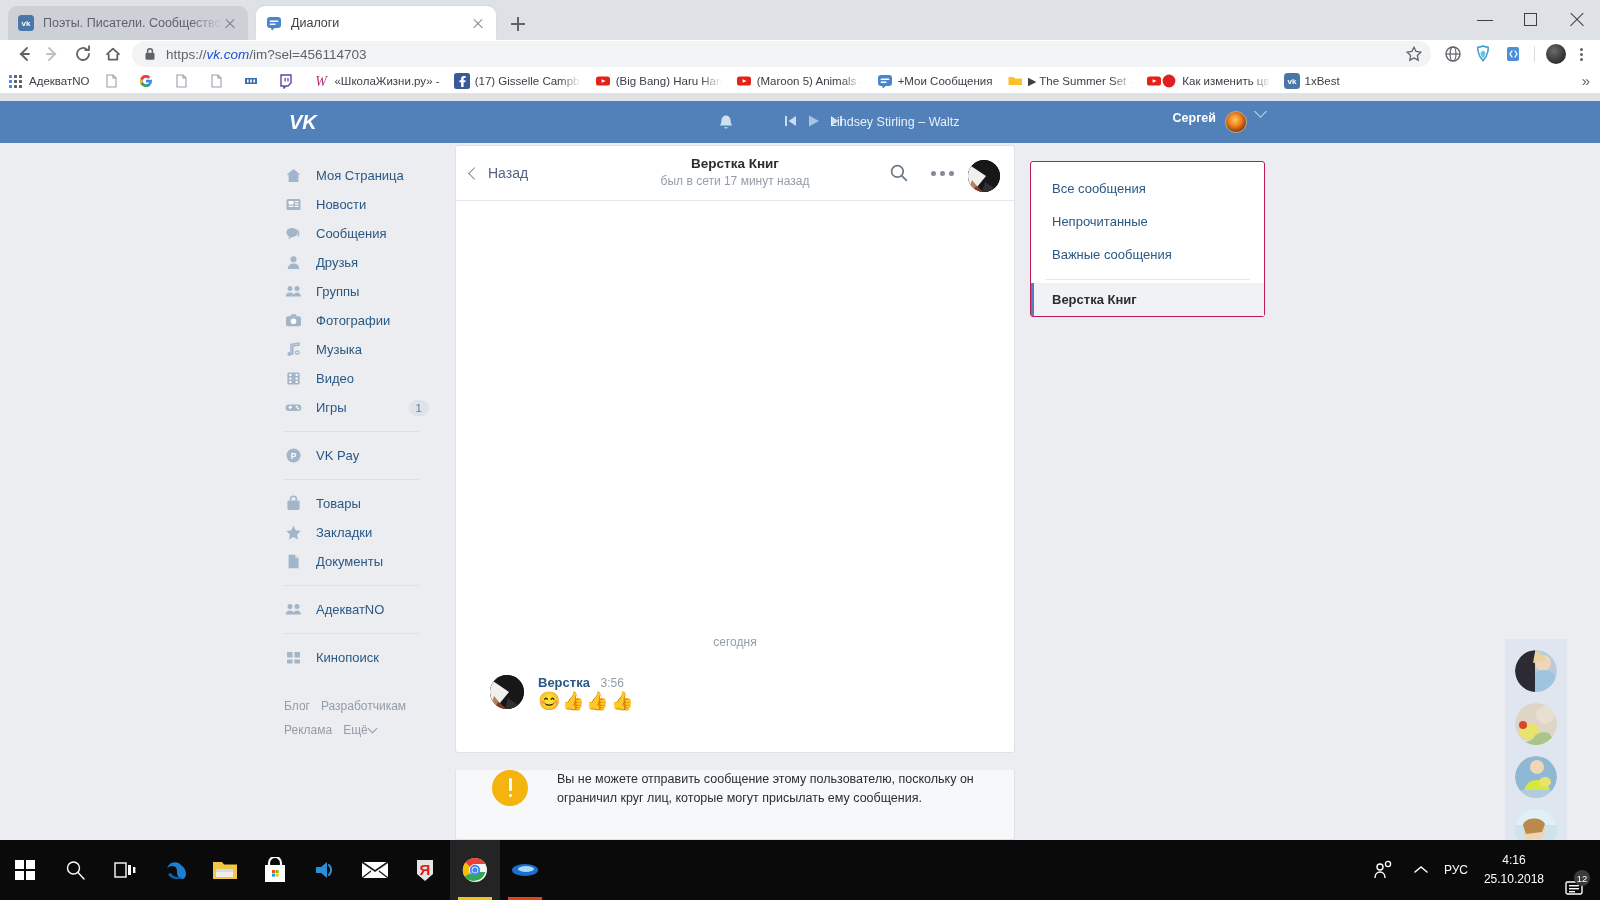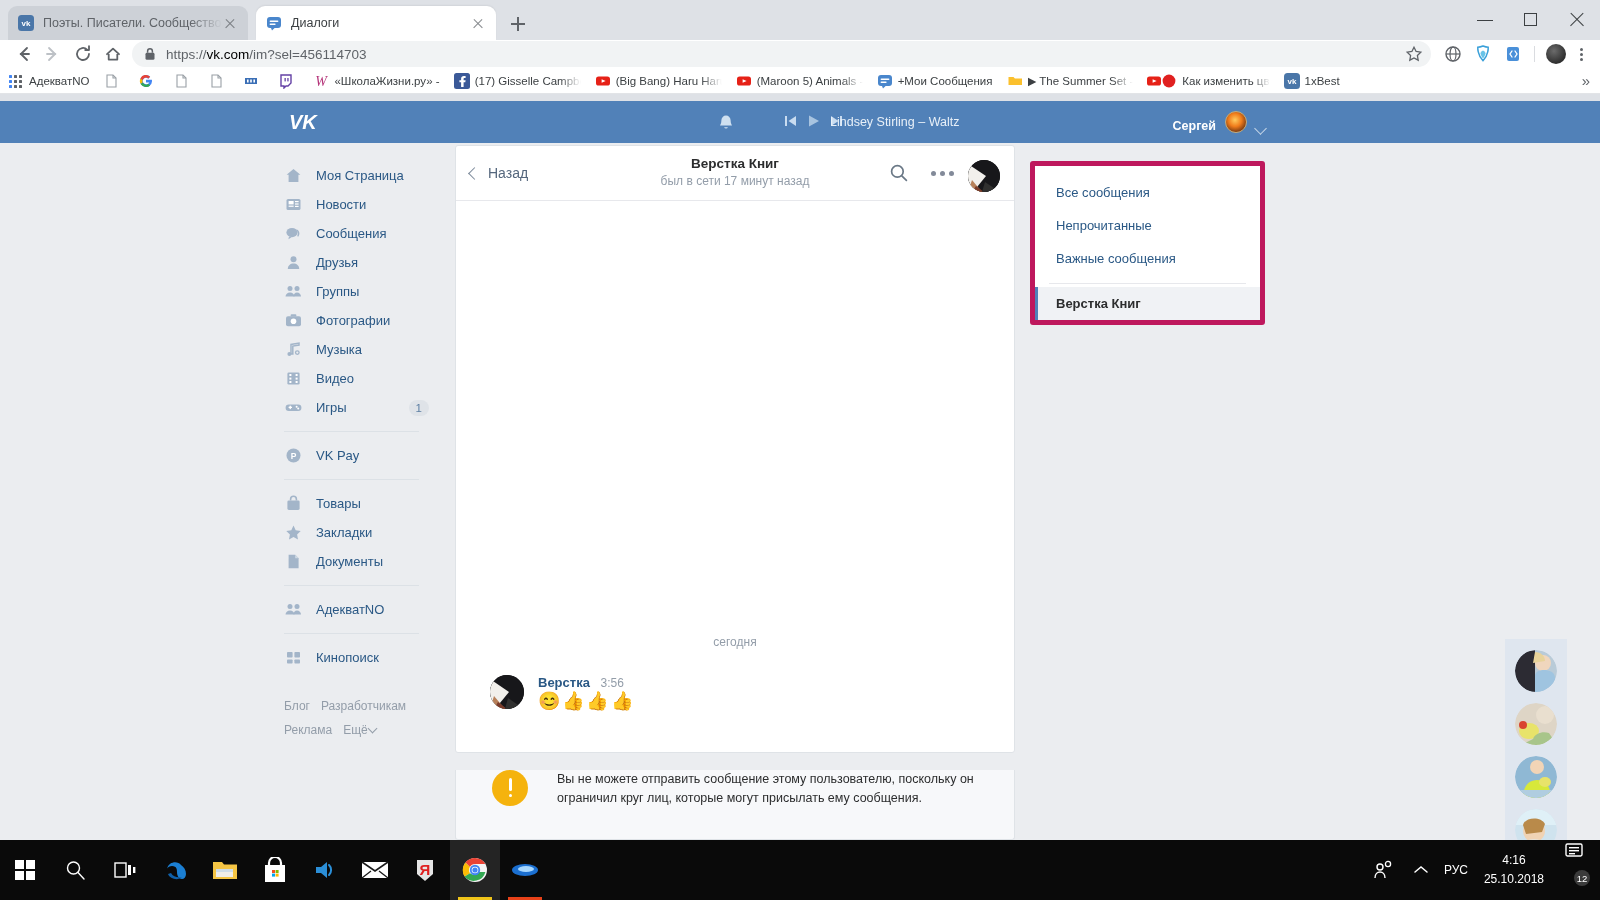--- a/index.html
+++ b/index.html
@@ -52,21 +52,21 @@
 
   
   .toolbar { height:28px; background:#fff; display:flex; align-items:center; padding:0 8px; position:relative; }
   .nav-btn { width:30px; height:28px; position:relative; flex:0 0 30px; }
   .omnibox {
     flex:1 1 auto; height:26px; background:#f1f3f4; border-radius:13px; margin:0 6px 0 4px;
     display:flex; align-items:center; padding:0 8px; min-width:0;
   }
   .omnibox .lock { width:12px; height:14px; margin:0 10px 0 4px; flex:0 0 12px; }
   .url { font-size:13.5px; color:#5f6368; white-space:nowrap; }
-  .url b { color:#000000; font-weight:400; }
+  .url b { color:#1d4ed8; font-weight:400;font-style:italic; }
   .omni-star { margin-left:auto; width:18px; height:18px; flex:0 0 18px; }
   .tb-icon { width:28px; height:28px; flex:0 0 28px; position:relative; margin-left:2px; }
   .tb-sep { width:1px; height:16px; background:#dadce0; margin:0 7px; flex:0 0 1px; }
   .avatar-tb { width:20px; height:20px; border-radius:50%; flex:0 0 20px;
     background: radial-gradient(circle at 40% 35%, #6b6b6b, #2f2f2f 70%); margin:0 4px; }
   .kebab { width:22px; height:28px; flex:0 0 22px; position:relative; }
   .kebab i { position:absolute; left:10px; width:3px; height:3px; border-radius:50%; background:#5f6368; }
   .kebab i:nth-child(1){ top:8px; } .kebab i:nth-child(2){ top:13px; } .kebab i:nth-child(3){ top:18px; }
 
   
@@ -92,21 +92,21 @@
   .vk-logo { position:absolute; left:287px; top:11px; width:36px; height:20px; }
   .vk-search { position:absolute; left:456px; top:8px; width:232px; height:26px;
     background:#4a76a8; border-radius:13px; display:flex; align-items:center; padding:0 9px; }
   .vk-search .mag { width:15px; height:15px; flex:0 0 15px; margin-right:8px; }
   .vk-search span { color:#c3d4e6; font-size:13px; }
   .vk-bell { position:absolute; left:716px; top:12px; width:20px; height:20px; }
   .vk-player { position:absolute; left:784px; top:13px; display:flex; align-items:center; gap:10px; }
   .pl-btn { width:13px; height:14px; position:relative; }
   .vk-track { position:absolute; left:1050px; top:118px; }
   .vk-track span { color:#e8f0f8; font-size:12.5px; white-space:nowrap; }
-  .vk-user { position:absolute; right:335px; top:10px; display:flex; align-items:flex-end; gap:9px; }
+  .vk-user { position:absolute; right:335px; top:10px; display:flex; align-items:flex-start; gap:9px; }
   .vk-user-name { color:#fff; font-size:12.5px; font-weight:bold; }
   .vk-av { width:22px; height:22px; border-radius:50%;
     background: radial-gradient(circle at 45% 40%, #ffcb5e 0%, #f07c1b 40%, #7a3b12 75%, #2b2b2b 100%);
     border:1px solid #c6ac7a; }
   .vk-chev { width:9px; height:9px; border-right:1.6px solid #c8d8e8; border-bottom:1.6px solid #c8d8e8;
     transform:rotate(45deg); margin-top:-4px; }
 
   
   .vkbody { position:relative; width:1600px; height:697px; }
 
@@ -154,42 +154,42 @@
   .notice-ico { width:36px; height:36px; border-radius:50%; background:#f5b30d; flex:0 0 36px;
     margin-left:18px; margin-right:29px; position:relative; }
   .notice-ico:before { content:""; position:absolute; left:16.5px; top:8px; width:3px; height:13px;
     background:#fff; border-radius:2px; }
   .notice-ico:after { content:""; position:absolute; left:16.5px; top:24px; width:3px; height:3px;
     background:#fff; border-radius:50%; }
   .notice-text { font-size:12.5px; color:#2c2d2e; line-height:1.55; }
 
   
   .folders { position:absolute; left:1030px; top:18px; width:235px; background:#fff;
-    border:5px solid #be185d; border-radius:3px; padding:10px 0 0 0; }
+    border:1px solid #be185d; border-radius:3px; padding:10px 0 0 0; }
   .folder { height:33px; display:flex; align-items:center; padding-left:21px;
     font-size:13px; color:#2a5885; }
   .folder.sel { background:#f0f2f5; color:#2c2d2e; font-weight:bold;
     border-left:3px solid #5181b8; padding-left:18px; }
   .folders-hr { height:1px; background:#e7e8ec; margin:8px 14px 3px 14px; }
 
   
   .rail { position:absolute; left:1505px; top:496px; width:62px; height:344px; background:#dfe6ef; }
   .rail-av { width:42px; height:42px; border-radius:50%; margin:11px auto 0 auto; overflow:hidden; }
 
   
   .taskbar { position:absolute; left:0; top:840px; width:1600px; height:60px; background:#0a0a0a; }
   .tb-items { position:absolute; left:0; top:0; display:flex; height:60px; }
   .tb-item { width:50px; height:60px; position:relative; display:flex; align-items:center; justify-content:center; }
   .tb-item.chrome-active { background:#242424; }
   .tb-item.chrome-active:after { content:""; position:absolute; left:8px; bottom:0; width:34px; height:3px; background:#f0c419; }
   .tb-item.edge2-active:after { content:""; position:absolute; left:8px; bottom:0; width:34px; height:3px; background:#e84118; }
   .tray { position:absolute; right:8px; top:0; height:60px; display:flex; align-items:center; gap:0; }
   .tray-ico { width:38px; height:60px; position:relative; display:flex; align-items:center; justify-content:center; }
   .clock { color:#fff; font-size:12px; text-align:center; line-height:1.55; padding:0 12px 0 6px; }
-  .notif { width:36px; height:60px; position:relative; display:flex; align-items:flex-start; justify-content:center; }
+  .notif { width:36px; height:60px; position:relative; display:flex; align-items:flex-end; justify-content:center; }
   .notif-badge { position:absolute; right:2px; bottom:14px; background:#3b3b3b; color:#fff;
     font-size:9.5px; border-radius:50%; width:16px; height:16px; display:flex;
     align-items:center; justify-content:center; }
 </style>
 </head>
 <body>
 
 <div class="browser">
 
   <div class="tabstrip">

